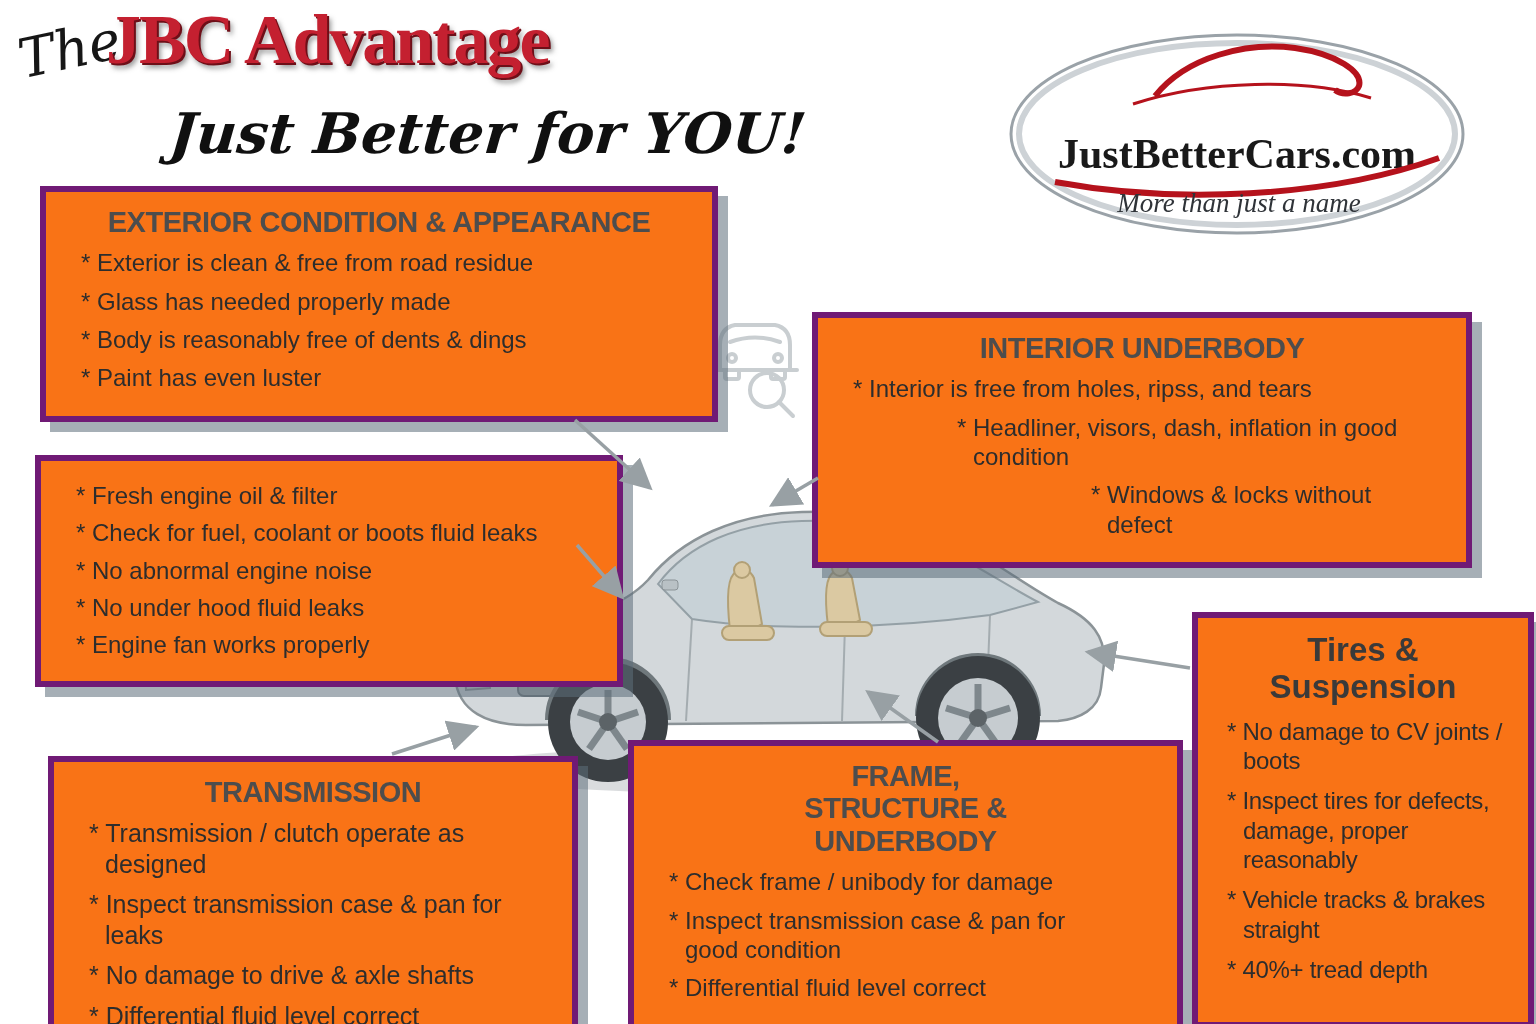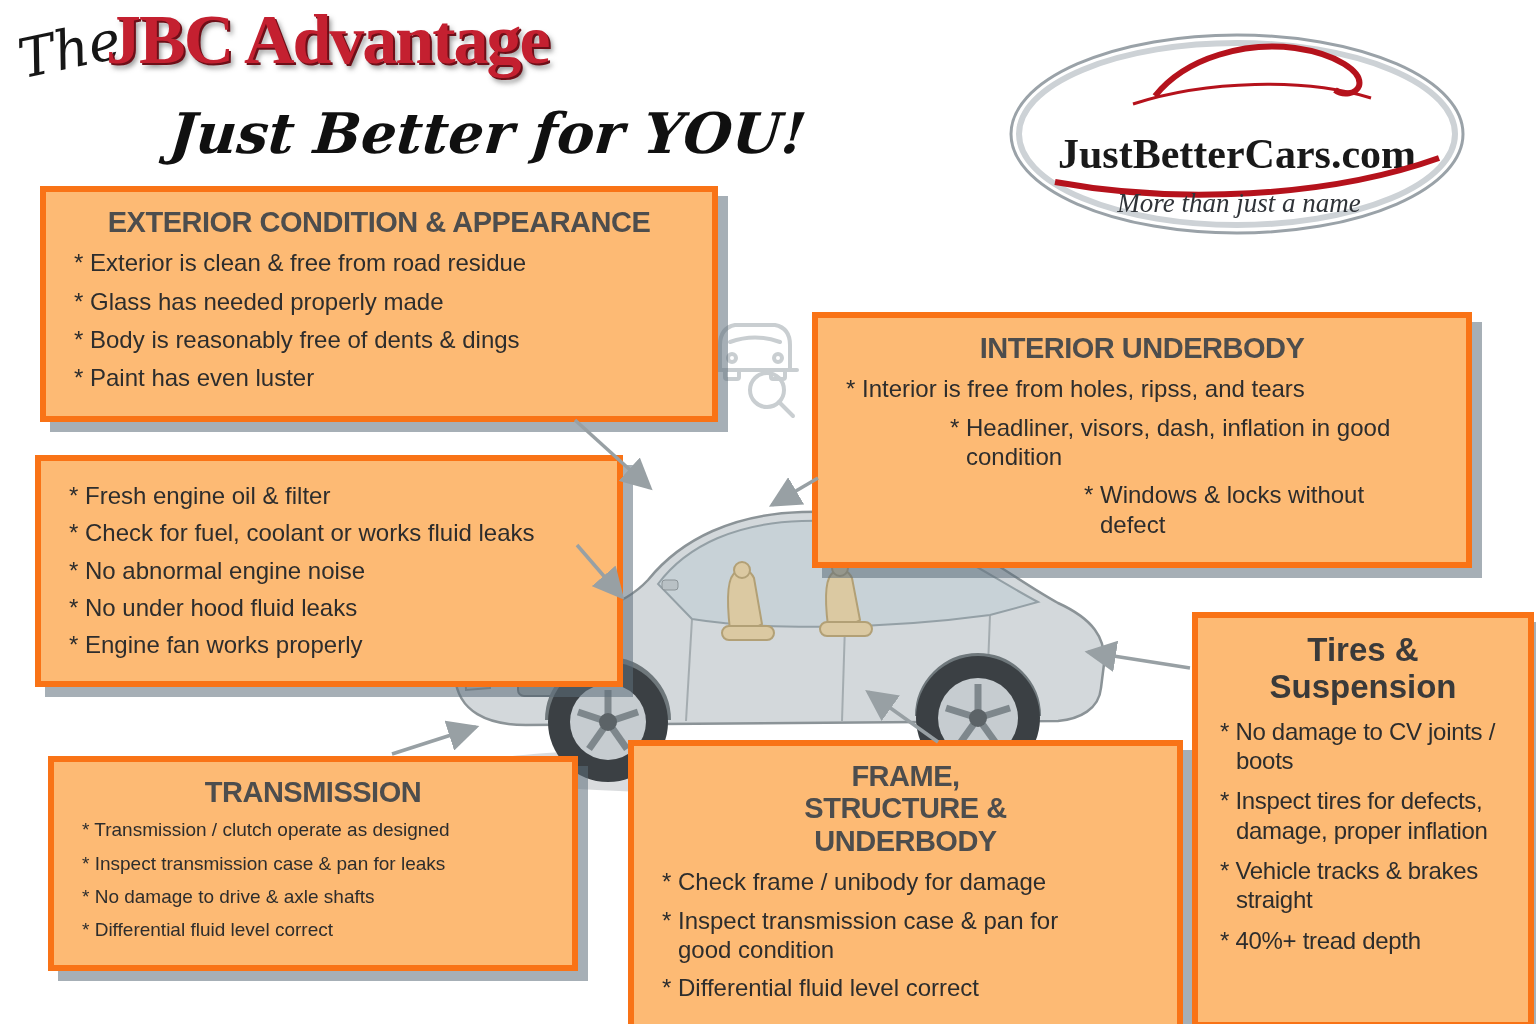--- a/index.html
+++ b/index.html
@@ -13,33 +13,33 @@
   .main-title{position:absolute;left:106px;top:0;font-family:"Liberation Serif",serif;font-weight:bold;
     font-size:70px;letter-spacing:-2px;color:#c42030;
     text-shadow:2px 2px 0 #6e0f18, 4px 5px 5px rgba(60,60,60,.5);z-index:2}
   .subtitle{position:absolute;left:170px;top:100px;font-family:"DejaVu Serif",serif;font-style:italic;
     font-weight:bold;font-size:56px;color:#101010;transform:skewX(-5deg);z-index:2}
 
   
   .logo{position:absolute;left:1005px;top:30px;width:465px;height:210px;z-index:2}
 
   
-  .callout{position:absolute;background:#fdba74;border:6px solid #f97316;
+  .callout{position:absolute;background:#f97316;border:6px solid #701a75;
     box-shadow:10px 10px 0 rgba(92,110,122,.55);padding:12px 18px 14px;z-index:4}
   .box-title{text-align:center;color:#4d4d4d;font-size:29px;font-weight:bold;letter-spacing:-.5px;
     margin:2px auto 10px;line-height:1.12}
-  .checklist{list-style:none;margin:0;padding:0 0 0 10px}
+  .checklist{list-style:none;margin:7px;padding:0 0 0 10px}
   .checklist li{font-size:24px;color:#2d2d2d;margin:9px 0;line-height:1.22;
     padding-left:16px;text-indent:-16px}
 
   .box-exterior{left:40px;top:186px;width:630px}
   .box-engine{left:35px;top:455px;width:540px}
   .box-engine li{margin:8px 0}
   .box-transmission{left:48px;top:756px;width:482px}
-  .box-transmission li{font-size:19px;margin:10px 0}
+  .box-transmission li{font-size:25px;margin:10px 0}
   .box-interior{left:812px;top:312px;width:612px}
   .box-interior li:nth-child(2){margin-left:104px;max-width:440px}
   .box-interior li:nth-child(3){margin-left:238px;max-width:300px}
   .box-frame{left:628px;top:740px;width:507px;min-height:250px}
   .box-frame .box-title{max-width:290px}
   .box-frame li:nth-child(2){max-width:430px}
   .box-tires{left:1192px;top:612px;width:306px;min-height:378px;padding:12px 12px 14px}
   .box-tires .box-title{font-size:33px;max-width:200px;color:#3a3a3a;letter-spacing:0}
   .box-tires li{font-size:24px;letter-spacing:-.3px;margin:11px 0}
 
@@ -143,21 +143,21 @@
       <li>* Exterior is clean &amp; free from road residue</li>
       <li>* Glass has needed properly made</li>
       <li>* Body is reasonably free of dents &amp; dings</li>
       <li>* Paint has even luster</li>
     </ul>
   </section>
 
   <section class="callout box-engine">
     <ul class="checklist">
       <li>* Fresh engine oil &amp; filter</li>
-      <li>* Check for fuel, coolant or works fluid leaks</li>
+      <li>* Check for fuel, coolant or boots fluid leaks</li>
       <li>* No abnormal engine noise</li>
       <li>* No under hood fluid leaks</li>
       <li>* Engine fan works properly</li>
     </ul>
   </section>
 
   <section class="callout box-transmission">
     <h2 class="box-title">TRANSMISSION</h2>
     <ul class="checklist">
       <li>* Transmission / clutch operate as designed</li>
@@ -182,21 +182,21 @@
       <li>* Check frame / unibody for damage</li>
       <li>* Inspect transmission case &amp; pan for good condition</li>
       <li>* Differential fluid level correct</li>
     </ul>
   </section>
 
   <section class="callout box-tires">
     <h2 class="box-title">Tires &amp; Suspension</h2>
     <ul class="checklist">
       <li>* No damage to CV joints / boots</li>
-      <li>* Inspect tires for defects, damage, proper inflation</li>
+      <li>* Inspect tires for defects, damage, proper reasonably</li>
       <li>* Vehicle tracks &amp; brakes straight</li>
       <li>* 40%+ tread depth</li>
     </ul>
   </section>
 
   <svg class="arrow-layer" viewBox="0 0 1536 1024">
     <defs>
       <marker id="ah" markerWidth="10" markerHeight="9" refX="8" refY="4.5" orient="auto">
         <path d="M0,0 L9,4.5 L0,9 z" fill="#98a0a4"></path>
       </marker>

